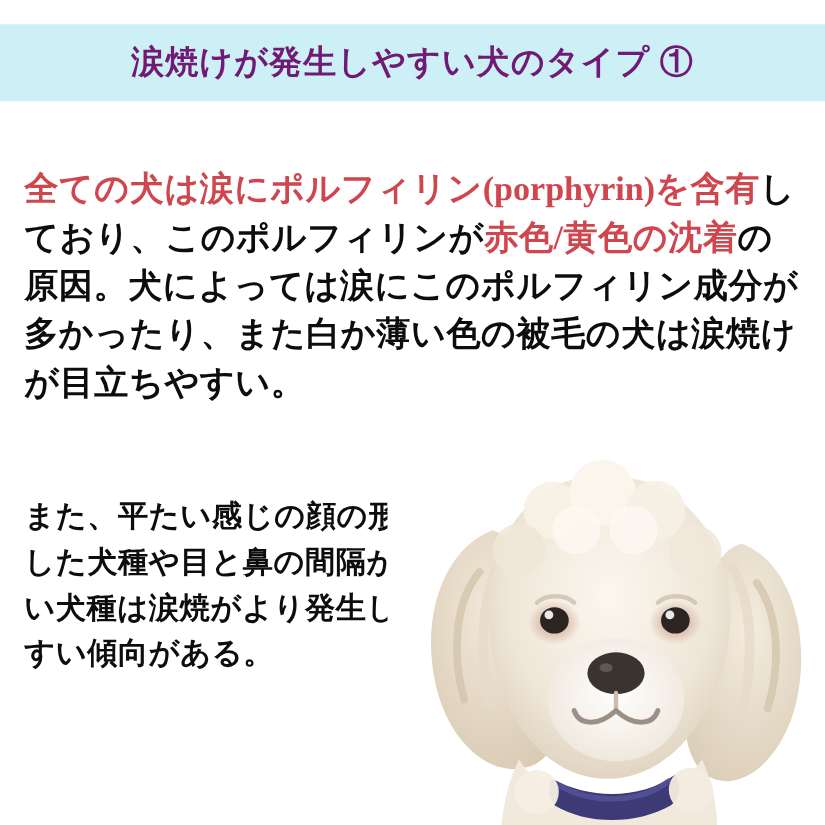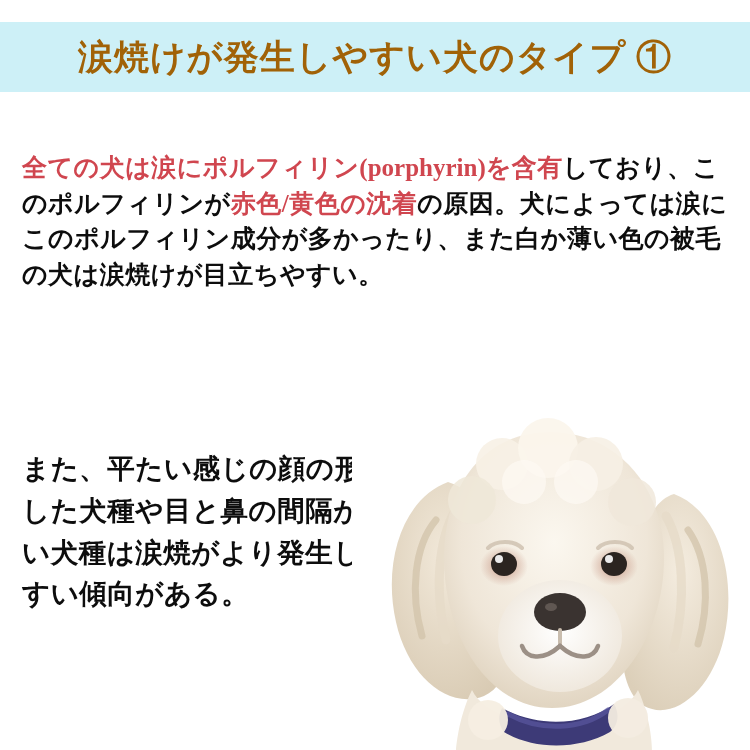--- a/index.html
+++ b/index.html
@@ -22,37 +22,37 @@
     top: 22px;
     width: 750px;
     height: 70px;
     background: #cdf0f7;
     display: flex;
     align-items: center;
     justify-content: center;
   }
   .header-title {
     font-family: "Liberation Serif", "DejaVu Serif", serif;
-    font-size: 35px;
+    font-size: 30px;
     font-weight: bold;
-    color: #a16207;
+    color: #701a75;
     letter-spacing: 1px;
     white-space: nowrap;
     line-height: 1;
   }
 
   
   .body-block {
     position: absolute;
     left: 22px;
     top: 150px;
     width: 706px;
   }
   .para-main {
-    font-size: 25px;
+    font-size: 31px;
     font-weight: bold;
     line-height: 1.42;
     color: #0d0d0d;
     letter-spacing: 0.5px;
     margin: 0;
     text-align: left;
   }
   .accent-red {
     color: #d0464f;
   }

